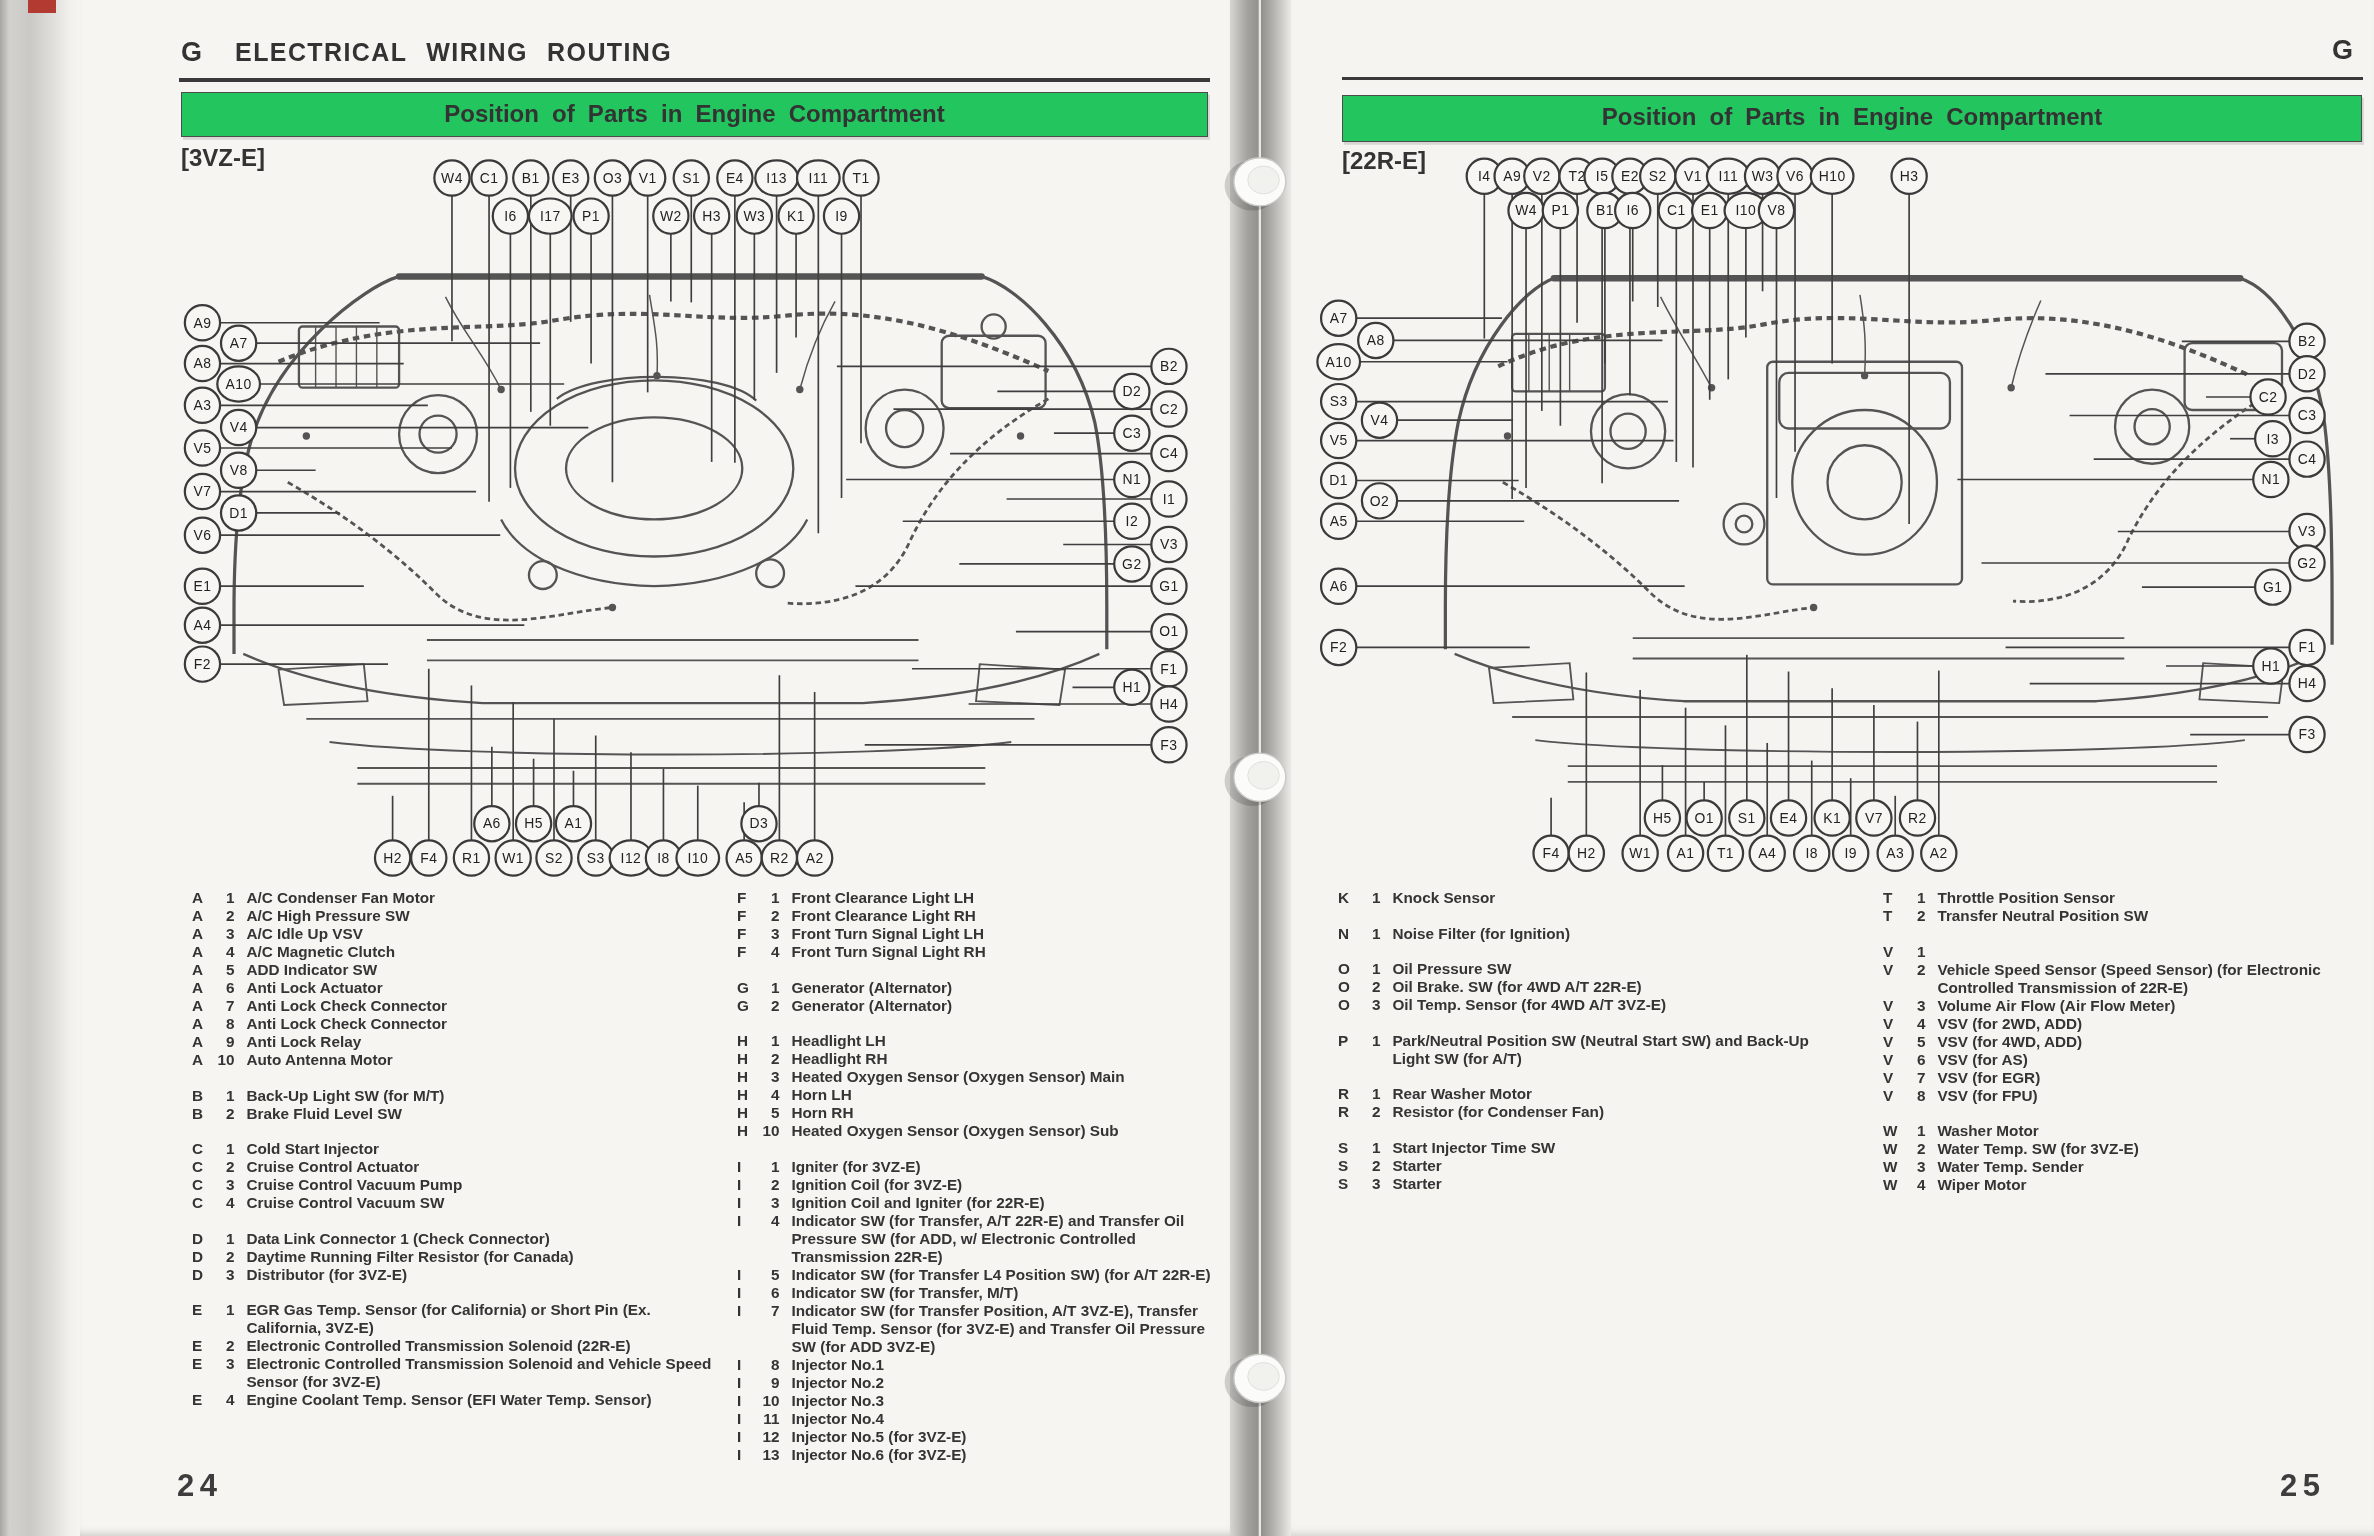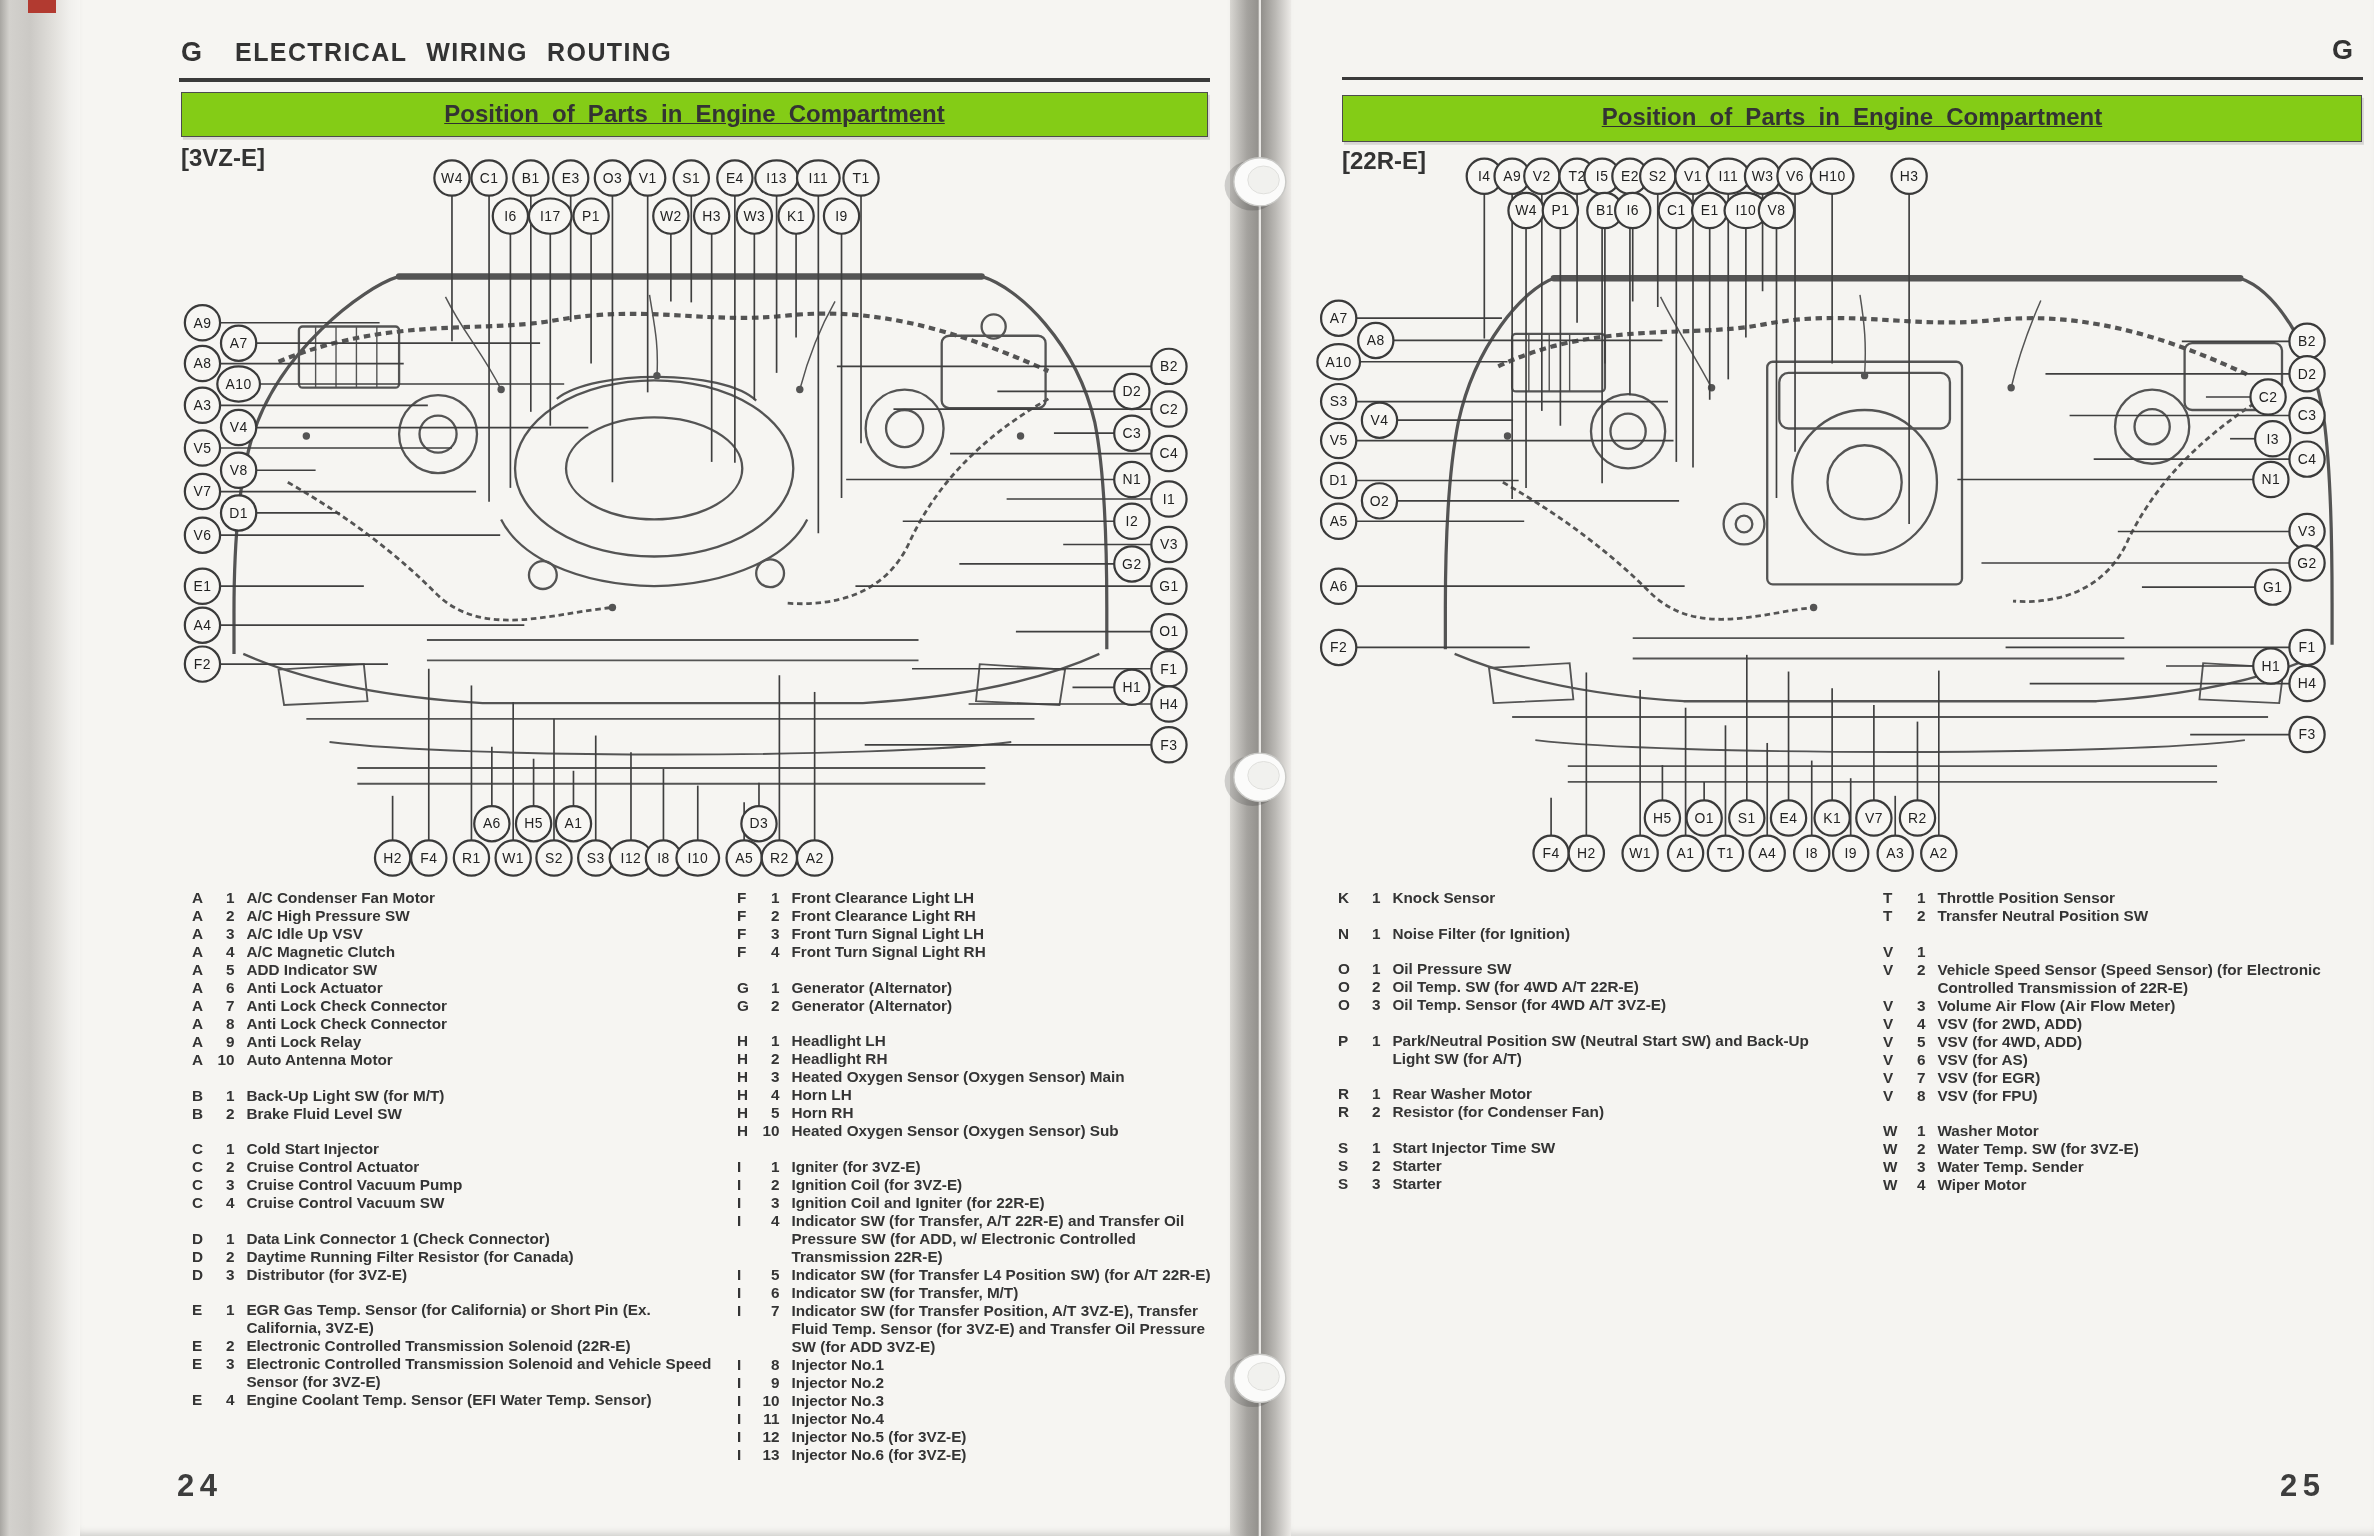--- a/index.html
+++ b/index.html
@@ -13,22 +13,22 @@
   #left-scan-edge{position:absolute;left:0;top:0;width:80px;height:1536px;
     background:linear-gradient(to right,#a8a6a2 0,#d3d1cd 9.3px,#cbc9c5 30px,#e2e0dc 54px,#f1f0ed 70px,#f6f5f2 80px);}
   #gutter{position:absolute;left:1230px;top:0;width:61px;height:1536px;
     background:linear-gradient(to right,#d8d6d2 0,#a5a39f 28%,#908e8a 50%,#bdbbb7 76%,#eceae7 100%);}
   #red-tab{position:absolute;left:28px;top:0;width:28px;height:13px;background:#b23a30;}
   #diagram-svg{position:absolute;left:0;top:0;pointer-events:none;}
   .abs{position:absolute;}
   .hdr-letter{font-size:27px;font-weight:700;letter-spacing:0.9px;color:#333;}
   .hdr-title{font-size:25px;font-weight:700;letter-spacing:1.4px;word-spacing:11px;color:#333;}
   .rule{background:#3a3a3a;}
-  .panel-title-box{border:1.9px solid #4c4c4c;background:#84cc16;box-shadow:1.9px 2.8px 0 rgba(0,0,0,.12);
-    text-align:center;text-decoration:underline;}
+  .panel-title-box{border:1.9px solid #4c4c4c;background:#22c55e;box-shadow:1.9px 2.8px 0 rgba(0,0,0,.12);
+    text-align:center;}
   .panel-title-box span{font-size:24px;font-weight:700;word-spacing:6.5px;color:#333;line-height:41px;}
   .engine-label{font-size:24px;font-weight:700;color:#333;text-align:center;}
   .corner-letter{font-size:27px;font-weight:700;color:#333;}
   .page-number{font-size:31px;font-weight:700;letter-spacing:5.6px;color:#3d3d3d;}
   .legend{font-size:15.3px;font-weight:700;line-height:18px;color:#343434;}
   .lg-group{margin-bottom:17.6px;}
   .lg-row{display:flex;align-items:flex-start;}
   .lg-letter{flex:none;width:20.4px;}
   .lg-num{flex:none;width:22px;text-align:right;margin-right:12px;}
   .lg-text{flex:1;}
@@ -1081,21 +1081,21 @@
       </div>
       <div class="lg-group">
         <div class="lg-row">
           <span class="lg-letter">O</span>
           <span class="lg-num">1</span>
           <span class="lg-text">Oil Pressure SW</span>
         </div>
         <div class="lg-row">
           <span class="lg-letter">O</span>
           <span class="lg-num">2</span>
-          <span class="lg-text">Oil Temp. SW (for 4WD A/T 22R-E)</span>
+          <span class="lg-text">Oil Brake. SW (for 4WD A/T 22R-E)</span>
         </div>
         <div class="lg-row">
           <span class="lg-letter">O</span>
           <span class="lg-num">3</span>
           <span class="lg-text">Oil Temp. Sensor (for 4WD A/T 3VZ-E)</span>
         </div>
       </div>
       <div class="lg-group">
         <div class="lg-row">
           <span class="lg-letter">P</span>

